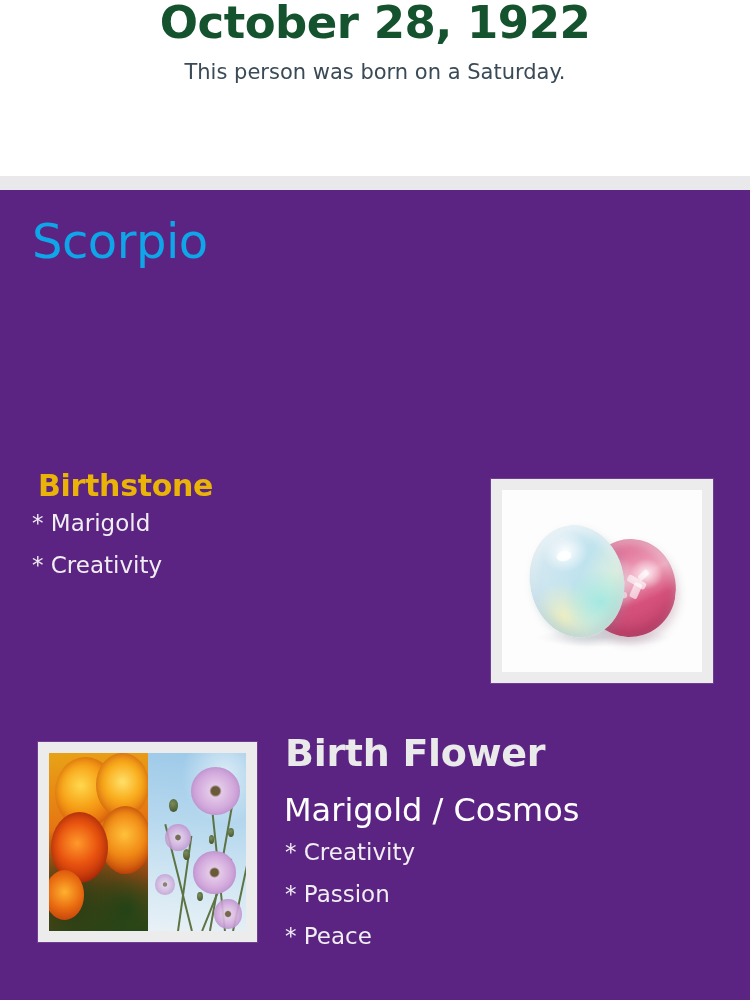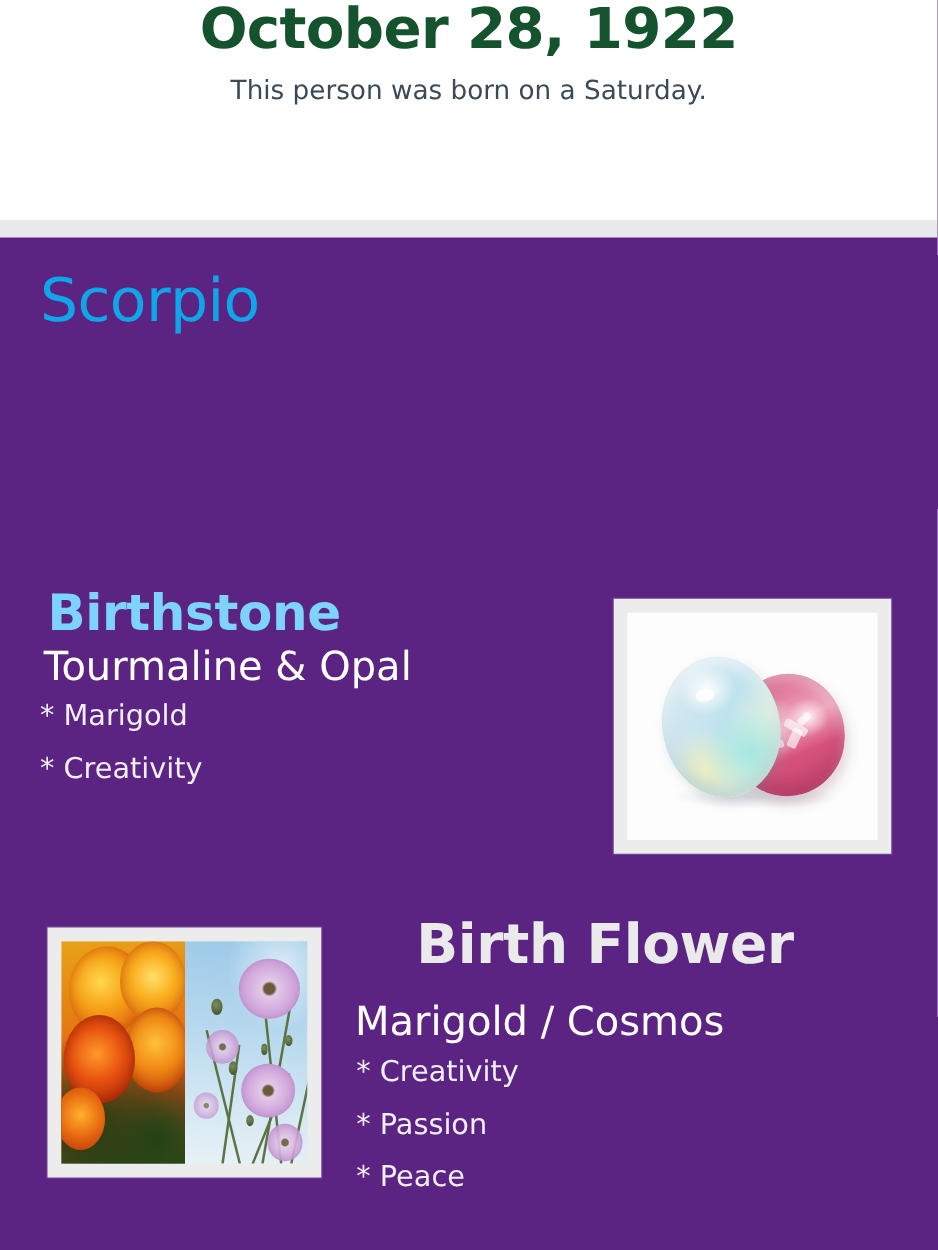--- a/index.html
+++ b/index.html
@@ -41,21 +41,21 @@
     line-height:1.06; letter-spacing:-0.5px;
   }
   .zodiac-desc {
     font-size:33px; font-weight:normal; color:#ffffff;
     line-height:1.31; padding-top:7px; max-width:660px;
   }
 
   
   .stone-block { position:absolute; left:32px; top:470px; width:450px; }
   .section-title {
-    font-size:40px; font-weight:bold; color:#7dd3fc;
+    font-size:30px; font-weight:bold; color:#eab308;
     line-height:1.06; letter-spacing:-0.3px; padding-left:6px;
   }
   .section-sub {
     font-size:32px; font-weight:normal; color:#ffffff;
     line-height:1.12; padding-top:4px; padding-left:3px;
   }
   .trait-list { list-style:none; padding-top:10px; }
   .trait-item {
     font-size:23px; font-weight:normal; color:#f0eef3;
     line-height:1.0; padding-bottom:19px;
@@ -112,22 +112,22 @@
   .f4 { left:60%; top:30%; width:7%;  height:12%; transform:rotate(40deg); border-radius:2px; }
   .gem-shadow {
     position:absolute; left:18%; top:76%; width:66%; height:10%;
     background:radial-gradient(ellipse at center, rgba(160,160,170,0.32) 0%, rgba(160,160,170,0) 72%);
     z-index:1;
   }
 
   
   .flower-block { position:absolute; left:282px; top:733px; width:440px; }
   .flower-title {
-    font-size:44px; font-weight:bold; color:#eaeaea;
-    line-height:1.06; letter-spacing:-0.3px; padding-left:3px;margin-left:48px;
+    font-size:38px; font-weight:bold; color:#eaeaea;
+    line-height:1.06; letter-spacing:-0.3px; padding-left:3px;
   }
   .flower-sub {
     font-size:32px; font-weight:normal; color:#ffffff;
     line-height:1.12; padding-top:4px; padding-left:2px;margin-top:16px;
   }
   .flower-list { list-style:none; padding-top:12px; padding-left:3px; }
 
   .flower-frame { left:38px; top:742px; width:219px; height:200px; }
   .flower-inner { display:flex; }
   .half { width:50%; height:100%; position:relative; overflow:hidden; }
@@ -184,21 +184,20 @@
     <div class="header-note">This person was born on a Saturday.</div>
   </div>
   <div class="header-rule"></div>
 
   <div class="zodiac">
     <div class="zodiac-name">Scorpio</div>
   </div>
 
   <div class="stone-block">
     <div class="section-title">Birthstone</div>
-    <div class="section-sub">Tourmaline &amp; Opal</div>
     <ul class="trait-list">
       <li class="trait-item">* Marigold</li>
       <li class="trait-item">* Creativity</li>
     </ul>
   </div>
 
   <div class="photo-frame stone-frame">
     <div class="photo-inner stone-inner">
       <div class="gem-shadow"></div>
       <div class="gem-tourmaline">

